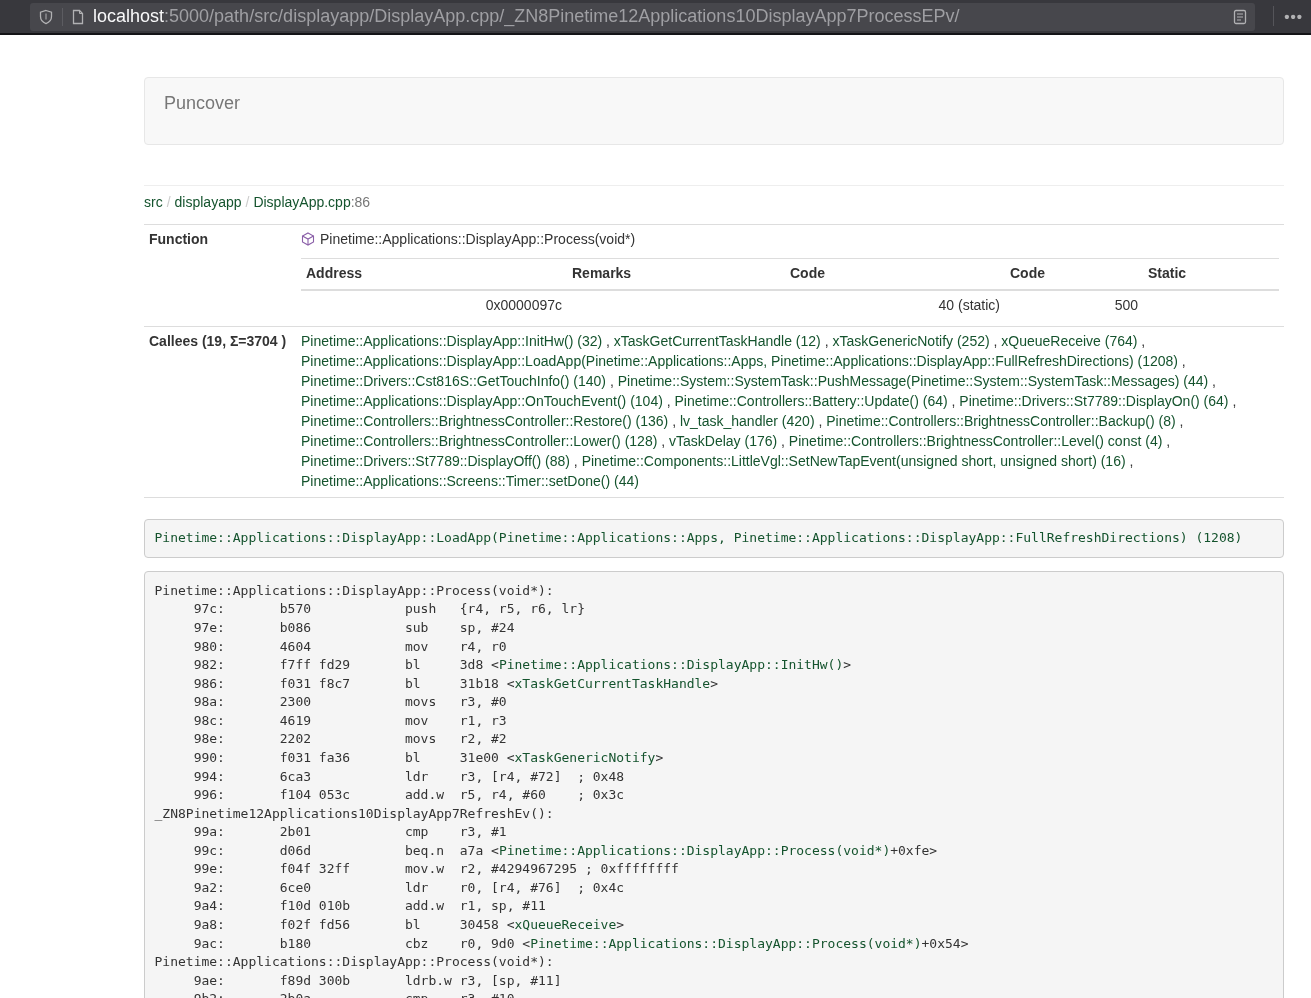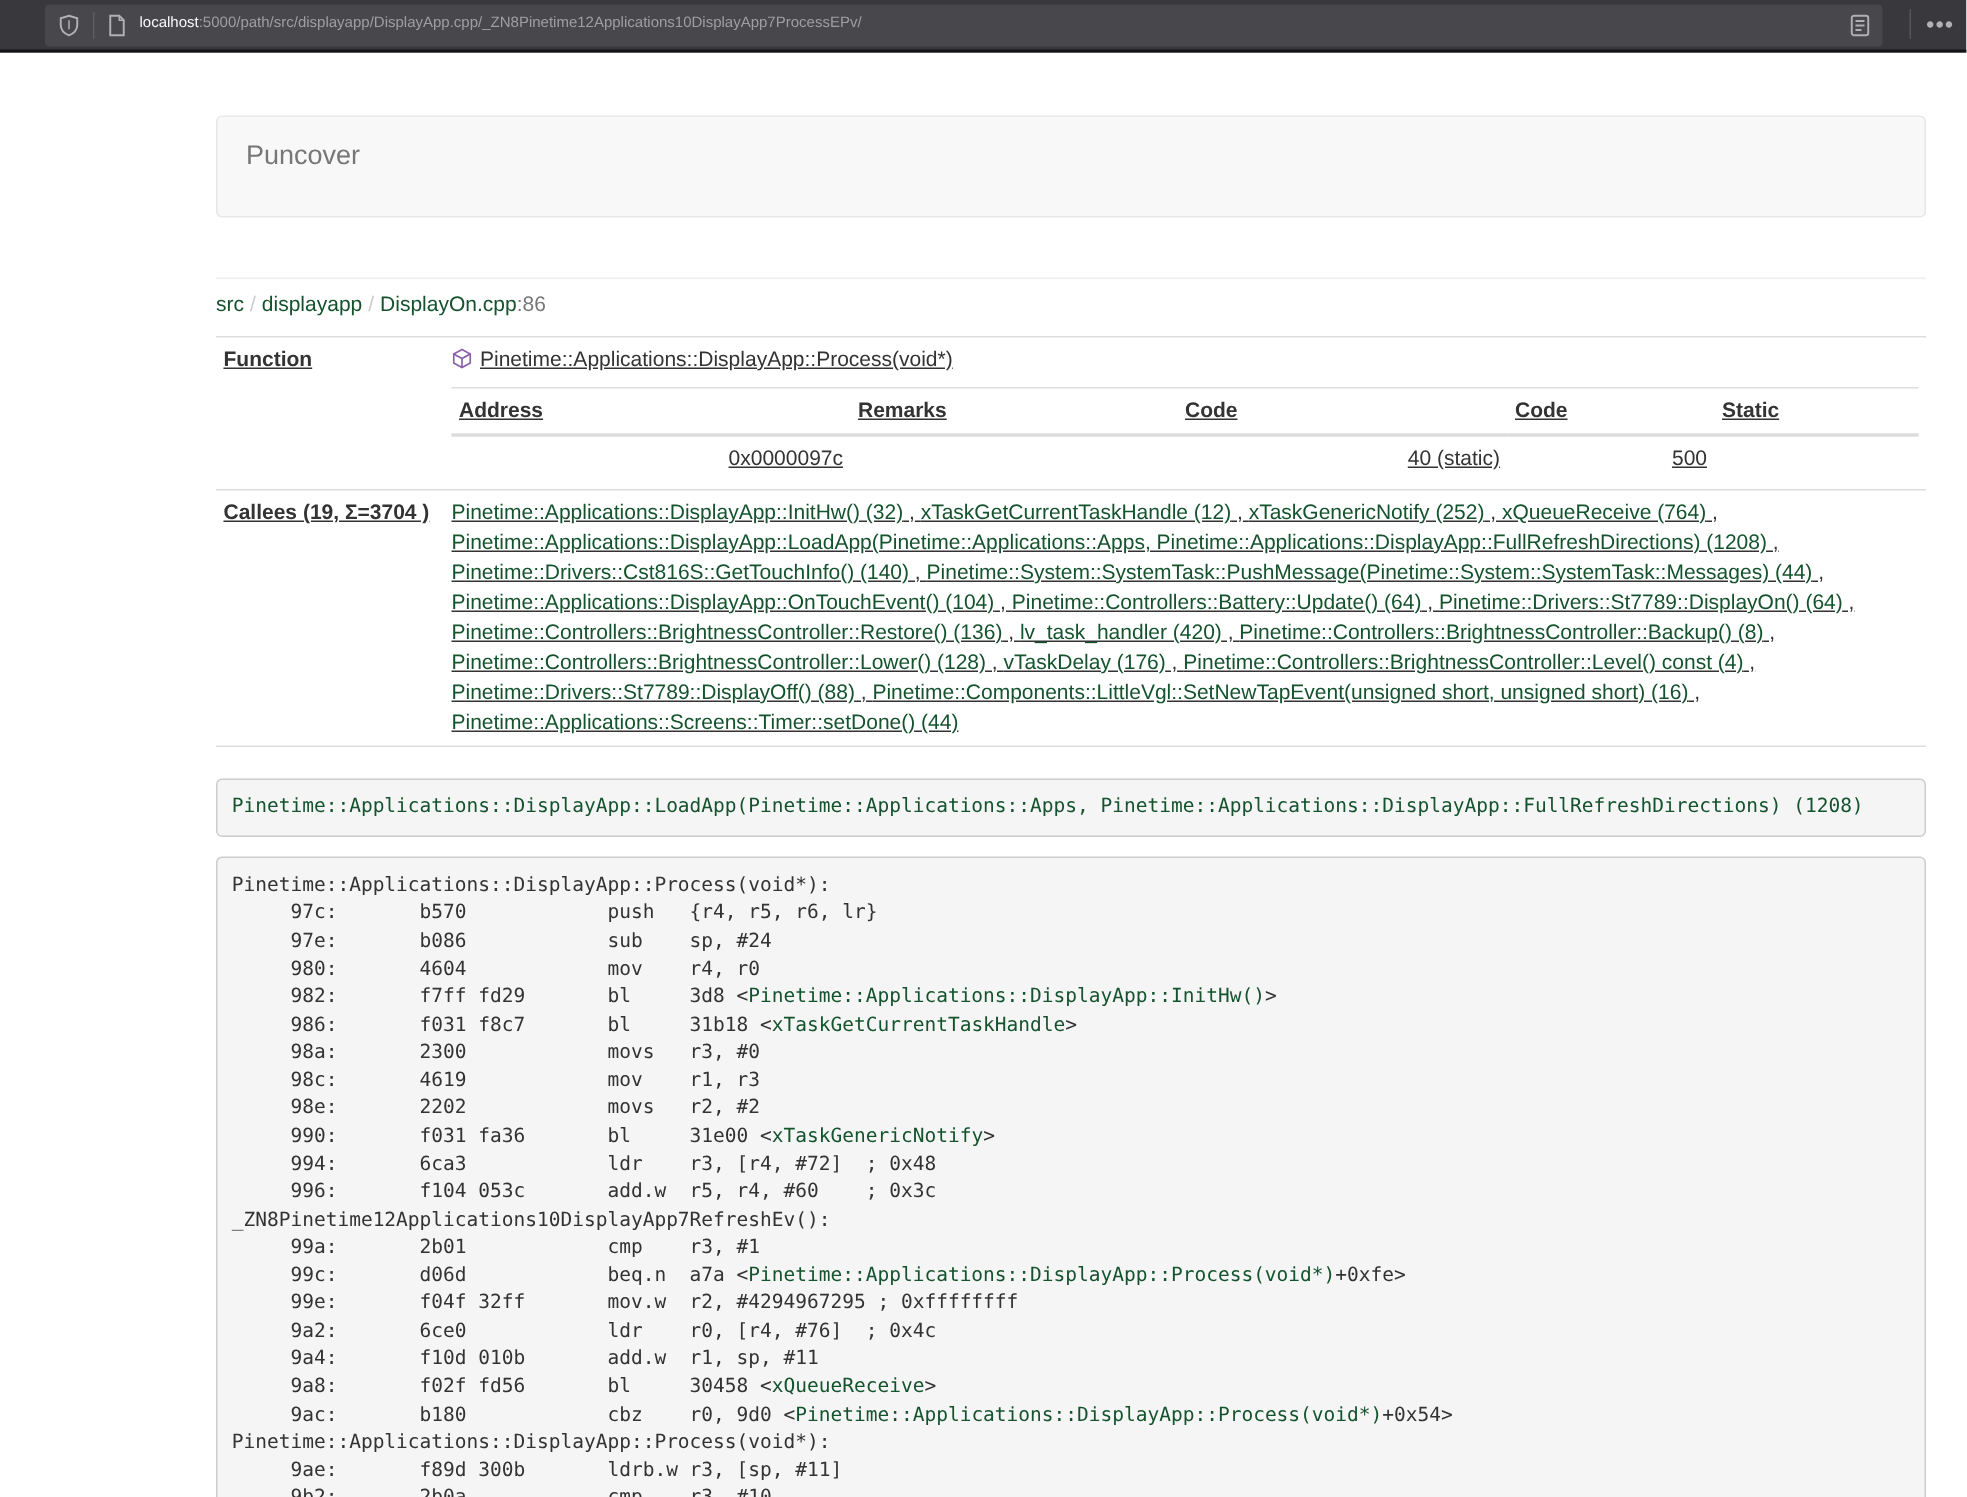--- a/index.html
+++ b/index.html
@@ -14,21 +14,21 @@
 
   
   .browser-bar {
     height: 35px; background: #38383d; border-bottom: 2px solid #141417;
     display: flex; align-items: center;
   }
   .url-field {
     margin-left: 30px; height: 28px; flex: 1 1 auto;
     background: #47474c; border-radius: 3px;
     display: flex; align-items: center; padding: 0 8px;
-    color: #b1b1b3; font-size: 10px; white-space: nowrap; overflow: hidden;
+    color: #b1b1b3; font-size: 18px; white-space: nowrap; overflow: hidden;
   }
   .url-field .vdiv { width: 1px; height: 18px; background: #5c5c61; margin: 0 8px; flex: none; }
   .url-host { color: #f9f9fa; }
   .url-rest { color: #9f9fa3; }
   .chrome-icon { flex: none; display: inline-flex; align-items: center; justify-content: center; }
   .bar-right { display: flex; align-items: center; flex: none; padding: 0 8px; }
   .bar-right .vdiv { width: 1px; height: 20px; background: #55555a; margin: 0 10px; }
   .more-dots { color: #b1b1b3; font-size: 15px; letter-spacing: 1px; font-weight: bold; }
 
   
@@ -43,21 +43,21 @@
     font-size: 18px; line-height: 20px; color: #777;
   }
 
   hr.rule { border: 0; border-top: 1px solid #eee; margin: 40px 0 7px 0; }
 
   .breadcrumb { padding: 0; margin: 0 0 11px 0; }
   .breadcrumb .sep { color: #ccc; padding: 0 4px; }
   .breadcrumb .active-suffix { color: #777; }
 
   
-  table.fn-table { width: 100%; border-collapse: collapse; text-decoration: underline; }
+  table.fn-table { width: 100%; border-collapse: collapse; }
   table.fn-table > tbody > tr > th,
   table.fn-table > tbody > tr > td {
     padding: 5px; text-align: left; vertical-align: top;
     border-top: 1px solid #ddd; font-weight: normal;
   }
   table.fn-table > tbody > tr > th { width: 152px; font-weight: bold; }
   table.fn-table > tbody > tr.last > th,
   table.fn-table > tbody > tr.last > td { border-bottom: 1px solid #ddd; }
 
   .fn-name-line { white-space: nowrap; }
@@ -120,21 +120,21 @@
 
 <div class="container">
 
   <div class="navbar">
     <a class="navbar-brand">Puncover</a>
   </div>
 
   <hr class="rule">
 
   <div class="breadcrumb">
-    <a>src</a><span class="sep">/</span><a>displayapp</a><span class="sep">/</span><a>DisplayOn.cpp</a><span class="active-suffix">:86</span>
+    <a>src</a><span class="sep">/</span><a>displayapp</a><span class="sep">/</span><a>DisplayApp.cpp</a><span class="active-suffix">:86</span>
   </div>
 
   <table class="fn-table">
     <tbody>
       <tr>
         <th>Function</th>
         <td>
           <div class="fn-name-line">
             <span class="cube-icon">
               <svg width="14" height="14" viewBox="0 0 14 14" fill="none" stroke="#8a5fa8" stroke-width="1.1">

